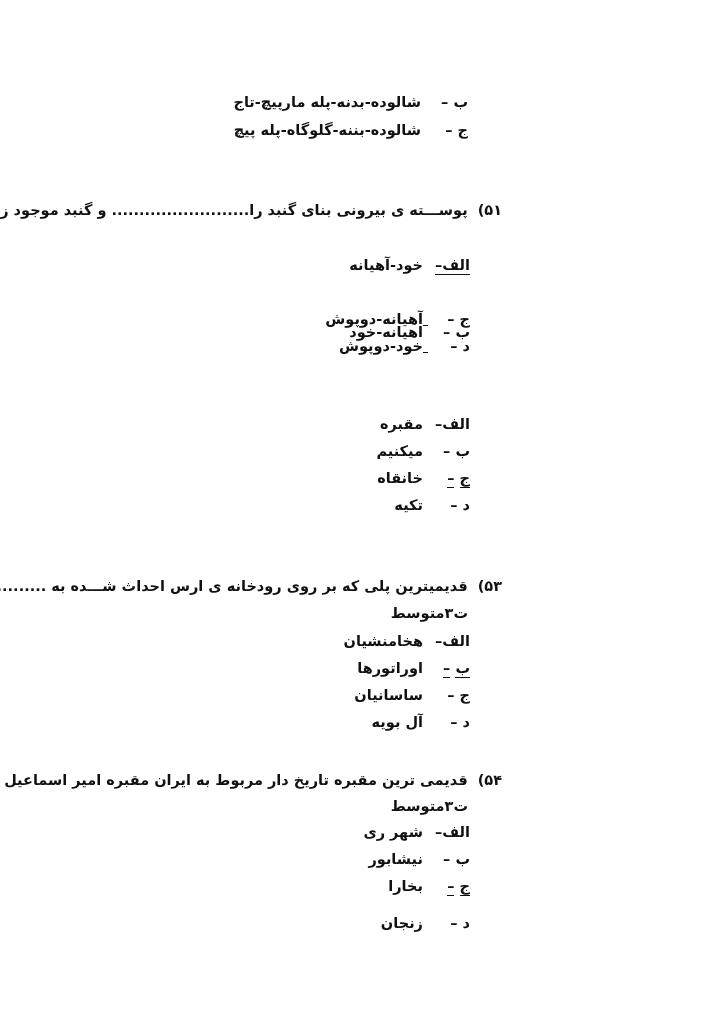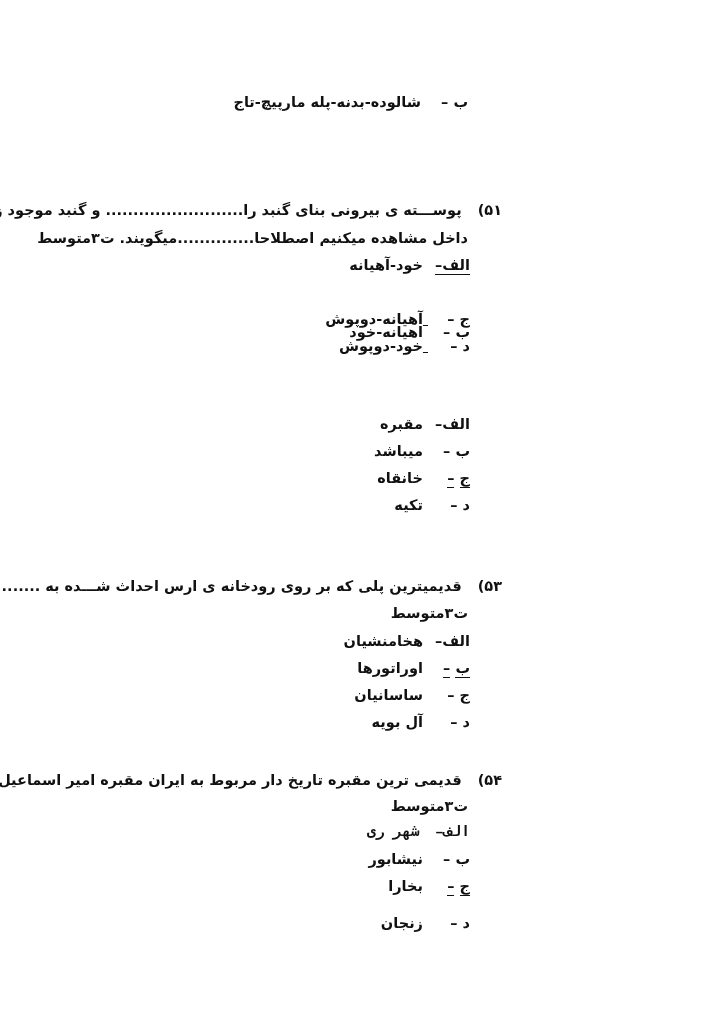--- a/index.html
+++ b/index.html
@@ -34,21 +34,21 @@
       right: 78px;
       left: 80px;
       font-size: 14.5px;
       line-height: 20px;
       direction: rtl;
       text-align: justify;
       white-space: nowrap;
     }
     .qnum {
       display: inline-block;
-      margin-left: 16px;
+      margin-left: 10px;
     }
     .opt {
       position: absolute;
       right: 110px;
       font-size: 14.5px;
       line-height: 20px;
       white-space: nowrap;
       direction: rtl;
     }
     .opt .letter {
@@ -64,25 +64,28 @@
   </style>
 </head>
 <body>
 
 <div class="page">
 
   <div class="opt" style="top:92px; right:112px;">
     <span class="letter"><span class="l">ب</span> <span>–</span></span>
     <span class="val">شالوده-بدنه-پله مارپیچ-تاج</span>
   </div>
+  <div class="opt" style="top:120px; right:112px;">
+    <span class="letter"><span class="l">ج</span> <span>–</span></span>
+    <span class="val">شالوده-بننه-گلوگاه-پله پیچ</span>
+  </div>
 
   <div class="qline" style="top:200px;">
     <span class="qnum">۵۱)</span><span>پوســـته ی بیرونی بنای گنبد را......................... و گنبد موجود زیر گنبد خارجی که آن را از</span>
   </div>
-  <div class="line" style="top:228px; right:112px;">داخل مشاهده میکنیم اصطلاحا..............میگویند. ت۳متوسط</div>
 
   <div class="opt" style="top:255px;">
     <span class="letter correct"><span class="l">الف</span><span class="l">–</span></span>
     <span class="val">خود-آهیانه</span>
   </div>
   <div class="opt" style="top:282px;margin-top:40px;">
     <span class="letter"><span>ب</span> <span>–</span></span>
     <span class="val">اهیانه-خود</span>
   </div>
   <div class="opt" style="top:309px;text-decoration:underline;">
@@ -94,21 +97,21 @@
     <span class="val">خود-دوپوش</span>
   </div>
 
 
   <div class="opt" style="top:414px;">
     <span class="letter"><span>الف</span><span>–</span></span>
     <span class="val">مقبره</span>
   </div>
   <div class="opt" style="top:441px;">
     <span class="letter"><span>ب</span> <span>–</span></span>
-    <span class="val">میباشد</span>
+    <span class="val">میکنیم</span>
   </div>
   <div class="opt" style="top:468px;">
     <span class="letter correct"><span class="l">ج</span> <span class="l">–</span></span>
     <span class="val">خانقاه</span>
   </div>
   <div class="opt" style="top:495px;">
     <span class="letter"><span>د</span> <span>–</span></span>
     <span class="val">تکیه</span>
   </div>
 
@@ -132,21 +135,21 @@
   <div class="opt" style="top:712px;">
     <span class="letter"><span>د</span> <span>–</span></span>
     <span class="val">آل بویه</span>
   </div>
 
   <div class="qline" style="top:770px;">
     <span class="qnum">۵۴)</span><span>قدیمی ترین مقبره تاریخ دار مربوط به ایران مقبره امیر اسماعیل سامانی در...............است.</span>
   </div>
   <div class="line" style="top:796px; right:112px;">ت۳متوسط</div>
 
-  <div class="opt" style="top:822px;font-family:Liberation Mono, monospace;">
+  <div class="opt" style="top:822px;">
     <span class="letter"><span>الف</span><span>–</span></span>
     <span class="val">شهر ری</span>
   </div>
   <div class="opt" style="top:849px;margin-left:45px;">
     <span class="letter"><span>ب</span> <span>–</span></span>
     <span class="val">نیشابور</span>
   </div>
   <div class="opt" style="top:876px;">
     <span class="letter correct"><span class="l">ج</span> <span class="l">–</span></span>
     <span class="val">بخارا</span>

